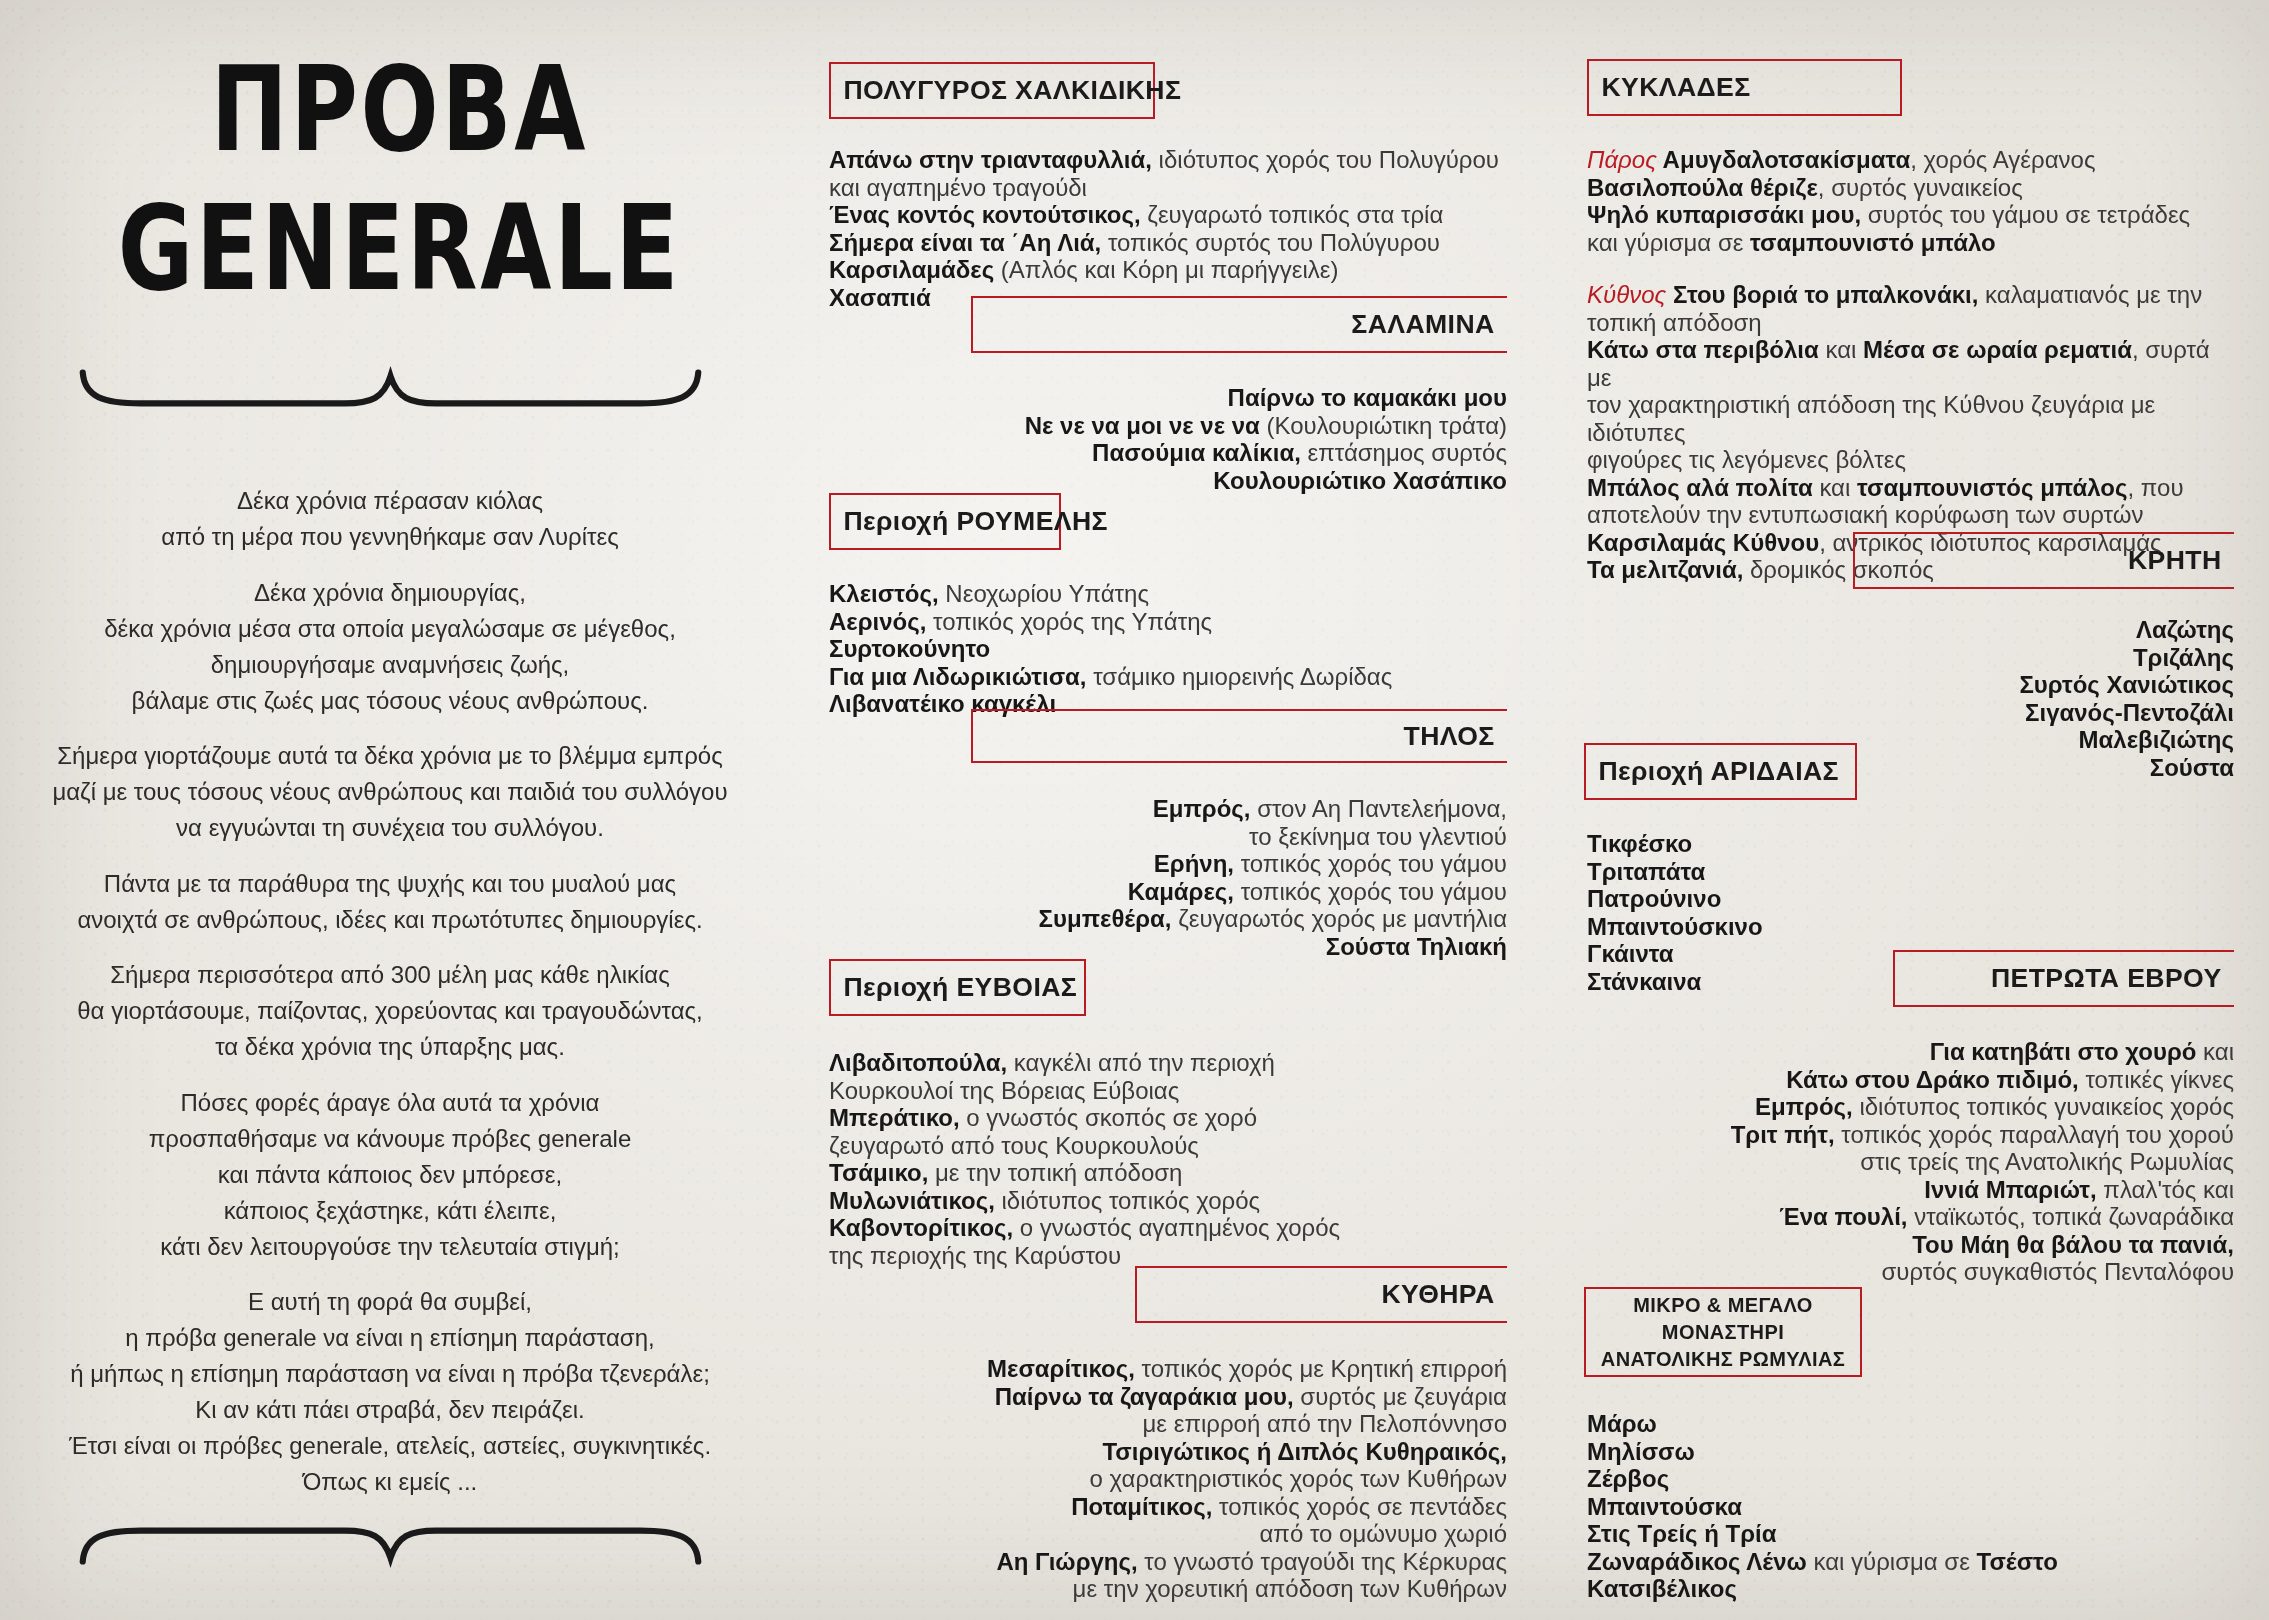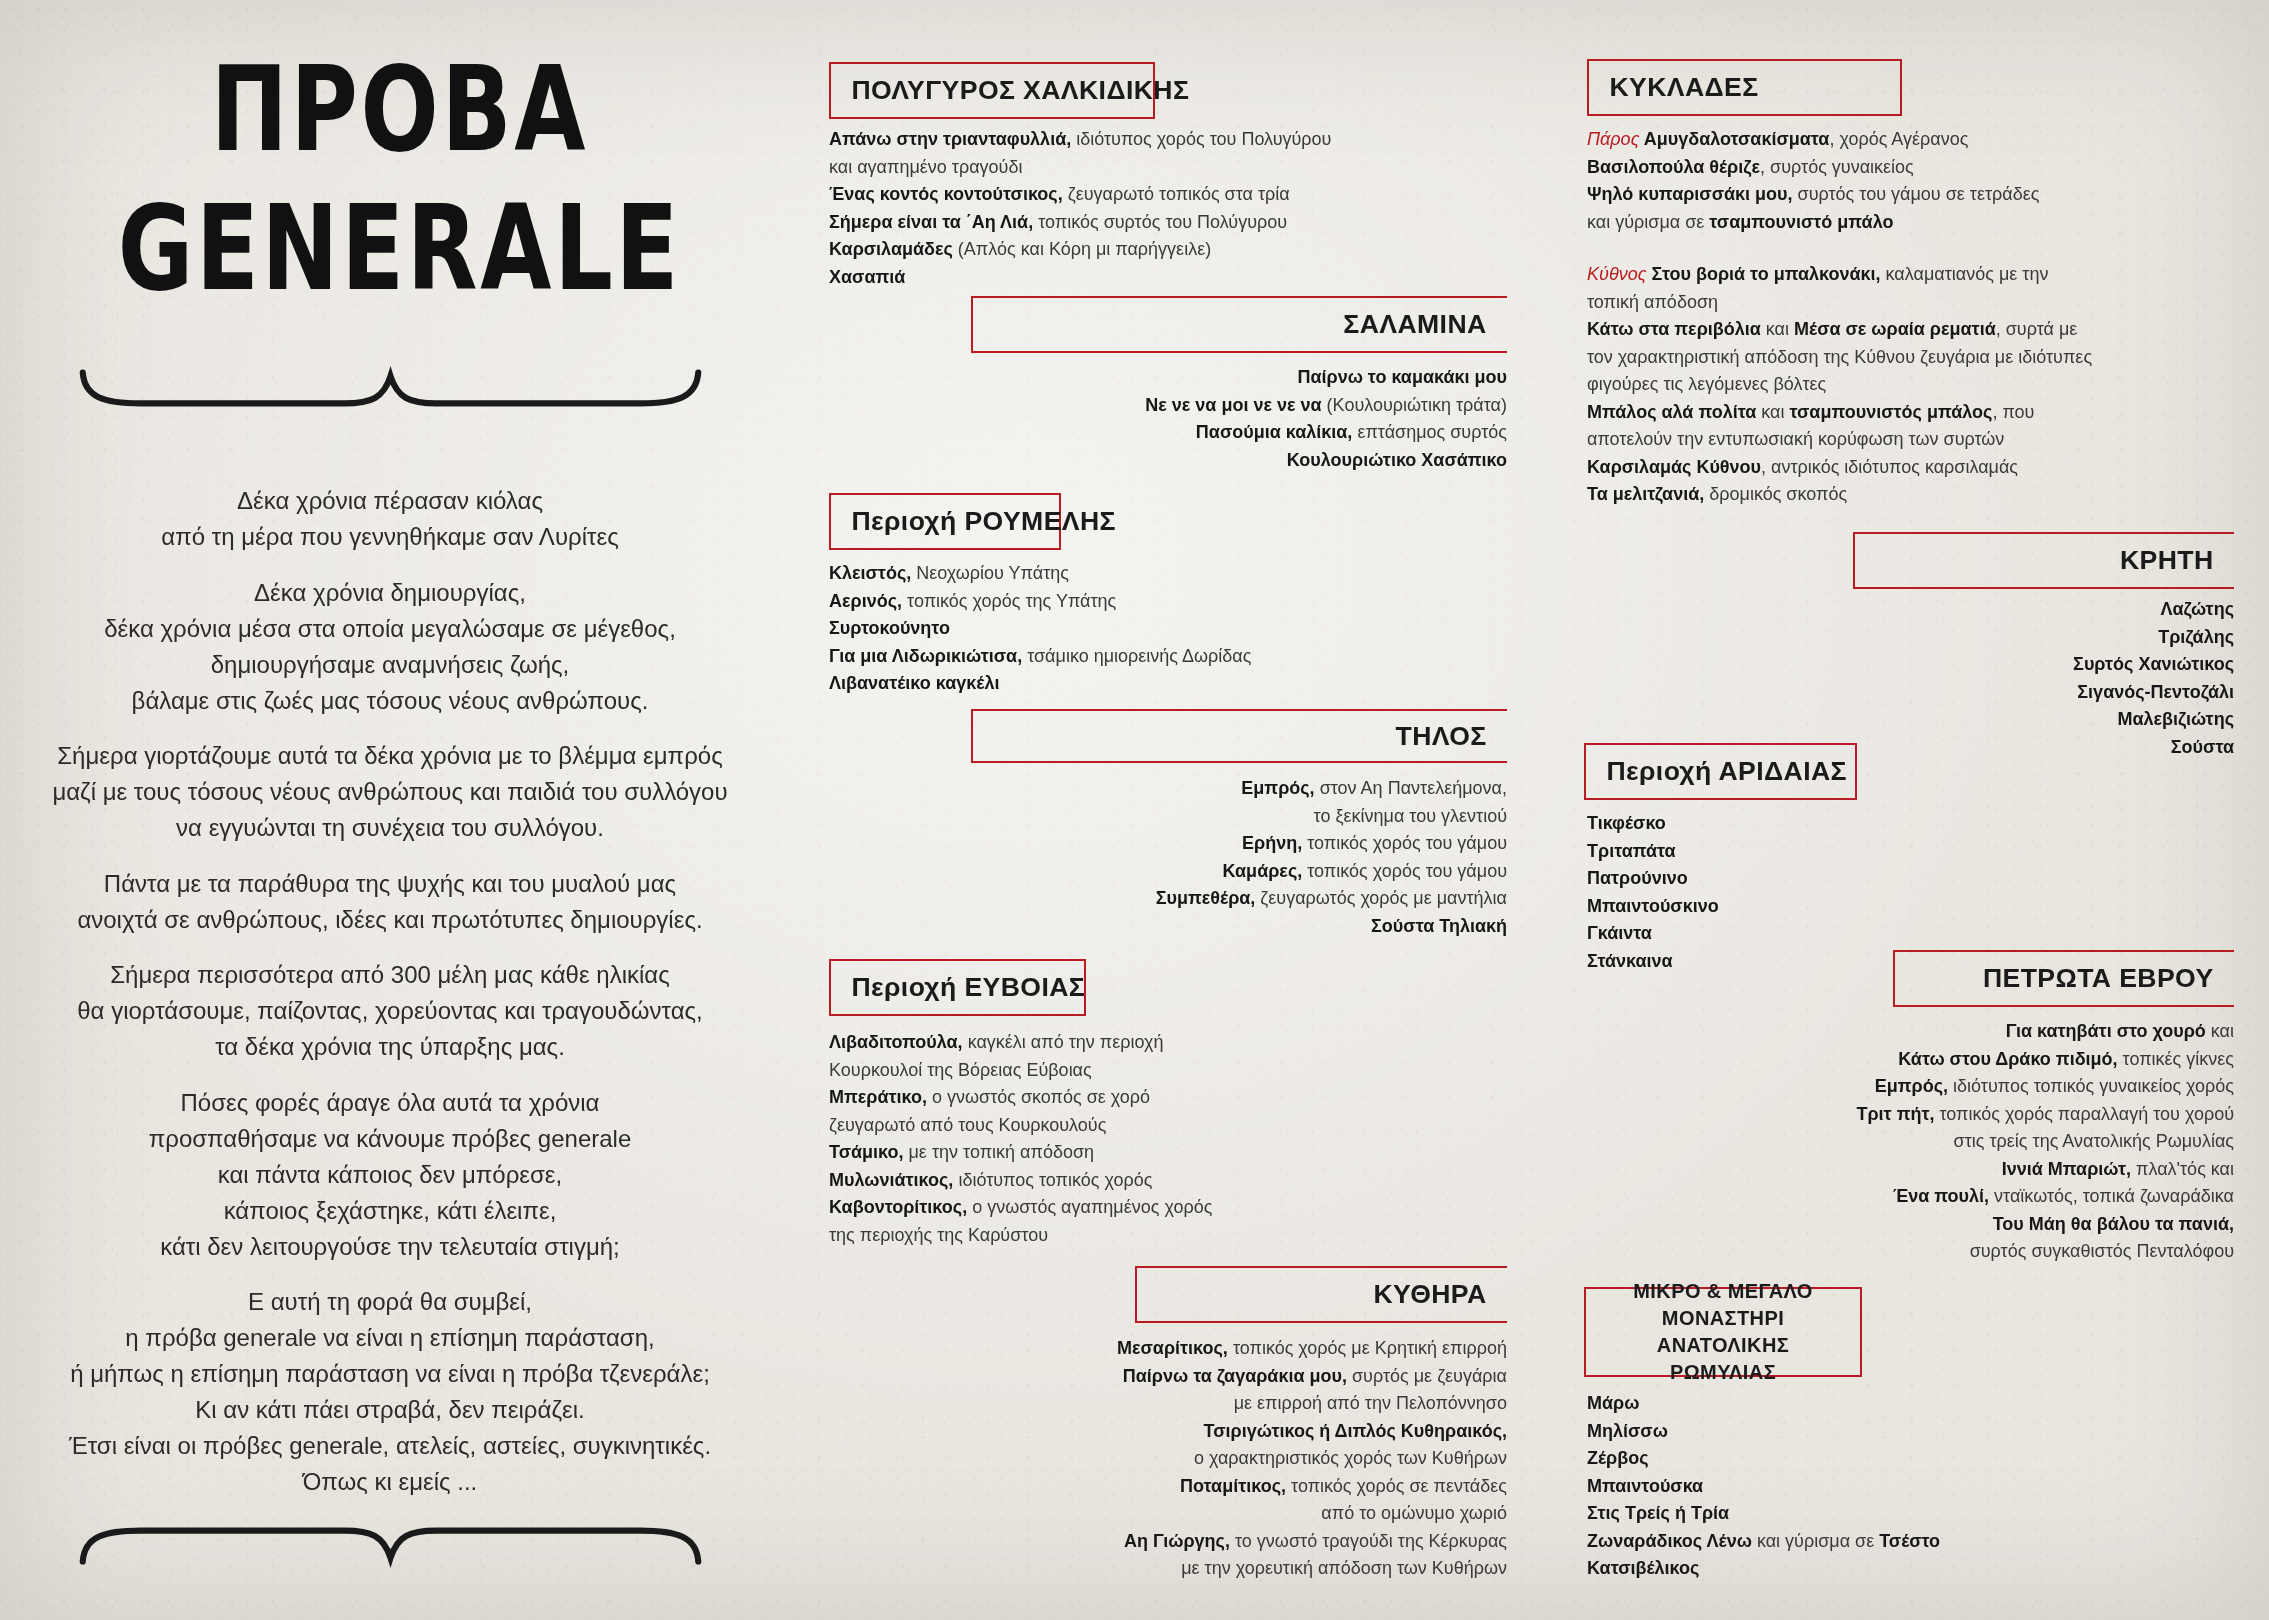--- a/index.html
+++ b/index.html
@@ -44,32 +44,32 @@
     font-size:24px;line-height:36px;
   }
   .intro p{margin:0 0 19.5px 0;}
 
   
   .secbox{
     position:absolute;border:2.7px solid var(--red);
     display:flex;align-items:center;background:transparent;
   }
   .secbox h2{
-    margin:8px;width:100%;color:var(--ink);
+    margin:0;width:100%;color:var(--ink);
     font-size:26.6px;font-weight:700;letter-spacing:0.4px;white-space:nowrap;
   }
   .secbox.alignL h2{text-align:left;padding-left:12.4px;}
   .secbox.alignR{border-right:none;}
   .secbox.alignR h2{text-align:right;padding-right:12.4px;}
   .secbox.twoline h2{white-space:normal;text-align:center;font-size:20px;line-height:1.35;padding:5.3px 7px;}
 
   
   .entries{
     position:absolute;color:var(--body);
-    font-size:18px;line-height:27.5px;
+    font-size:24px;line-height:27.5px;margin-top:20px;
   }
   .entries.alignR{text-align:right;}
   .entry{margin:0;}
   .entry.gap{margin-top:25px;}
   .seg{color:var(--body);font-weight:400;}
   .seg.bold{color:#171717;font-weight:700;}
   .seg.red{color:var(--red);font-weight:400;font-style:italic;}
 
   
   #box-polygyros{left:829px;top:62px;width:326px;height:57px;}

